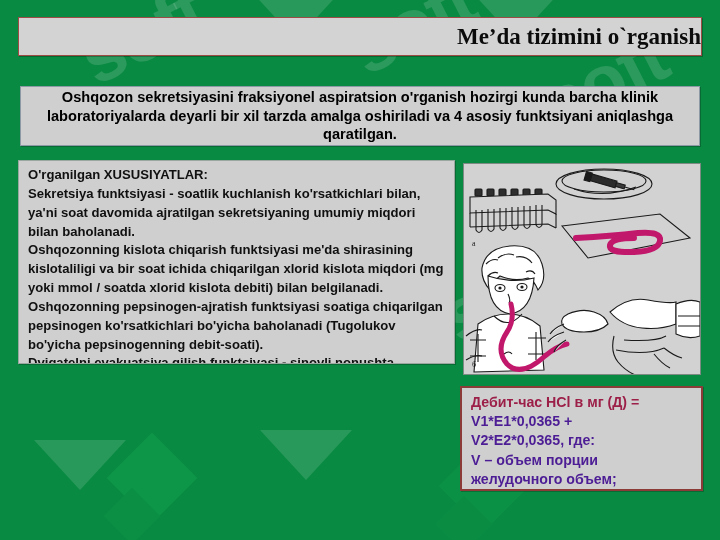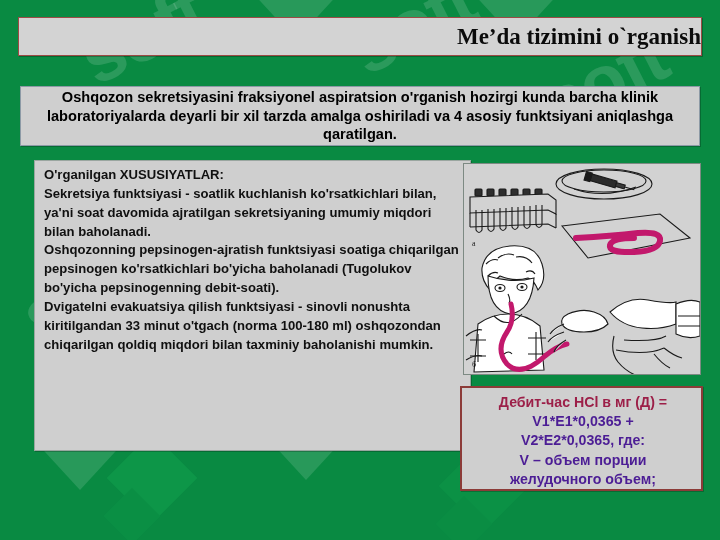--- a/index.html
+++ b/index.html
@@ -114,29 +114,28 @@
     color: #000;
     text-align: center;
   }
 
   
   #body-box {
     position: absolute;
     left: 18px;
     top: 160px;
     width: 437px;
-    height: 291px;
+    height: 204px;
     background: #cfcfcf;
     border: 1px solid #9aa6a0;
     box-sizing: border-box;
     padding: 5px 7px 4px 9px;
     z-index: 3;
     box-shadow: 1px 1px 0 rgba(0,0,0,0.22);
     overflow: hidden;
-    margin-left: 16px;
   }
   #body-text p {
     margin: 0;
     font-family: "Liberation Sans", sans-serif;
     font-weight: bold;
     font-size: 13.1px;
     line-height: 1.44;
     color: #101010;
   }
 
@@ -162,21 +161,20 @@
     top: 386px;
     width: 243px;
     height: 105px;
     background: #cfcfcf;
     border: 2px solid #8c3b38;
     box-sizing: border-box;
     padding: 5px 6px 19px 9px;
     z-index: 3;
     box-shadow: 1px 1px 0 rgba(0,0,0,0.22);
     overflow: hidden;
-    text-align: center;
   }
   .formula-line {
     font-family: "Liberation Sans", sans-serif;
     font-weight: bold;
     font-size: 14.2px;
     line-height: 1.35;
     color: #4c1d95;
     white-space: nowrap;
   }
   .formula-line.accent {
@@ -216,20 +214,21 @@
   </div>
 
   <div id="subtitle-box">
     <span id="subtitle-text">Oshqozon sekretsiyasini fraksiyonel aspiratsion o'rganish hozirgi kunda barcha klinik laboratoriyalarda deyarli bir xil tarzda amalga oshiriladi va 4 asosiy funktsiyani aniqlashga qaratilgan.</span>
   </div>
 
   <div id="body-box">
     <div id="body-text">
       <p>O'rganilgan XUSUSIYATLAR:</p>
       <p>Sekretsiya funktsiyasi - soatlik kuchlanish ko'rsatkichlari bilan, ya'ni soat davomida ajratilgan sekretsiyaning umumiy miqdori bilan baholanadi.</p>
+      <p>Oshqozonning kislota chiqarish funktsiyasi me'da shirasining kislotaliligi va bir soat ichida chiqarilgan xlorid kislota miqdori (mg yoki mmol / soatda xlorid kislota debiti) bilan belgilanadi.</p>
       <p>Oshqozonning pepsinogen-ajratish funktsiyasi soatiga chiqarilgan pepsinogen ko'rsatkichlari bo'yicha baholanadi (Tugolukov bo'yicha pepsinogenning debit-soati).</p>
       <p>Dvigatelni evakuatsiya qilish funktsiyasi - sinovli nonushta kiritilgandan 33 minut o'tgach (norma 100-180 ml) oshqozondan chiqarilgan qoldiq miqdori bilan taxminiy baholanishi mumkin.</p>
     </div>
   </div>
 
   <div id="figure-box">
     <svg width="236" height="210" viewBox="0 0 236 210">
       <rect x="0" y="0" width="236" height="210" fill="#d2d2d2"></rect>
 
       <g stroke="#1a1a1a" stroke-width="1.1" fill="none">

